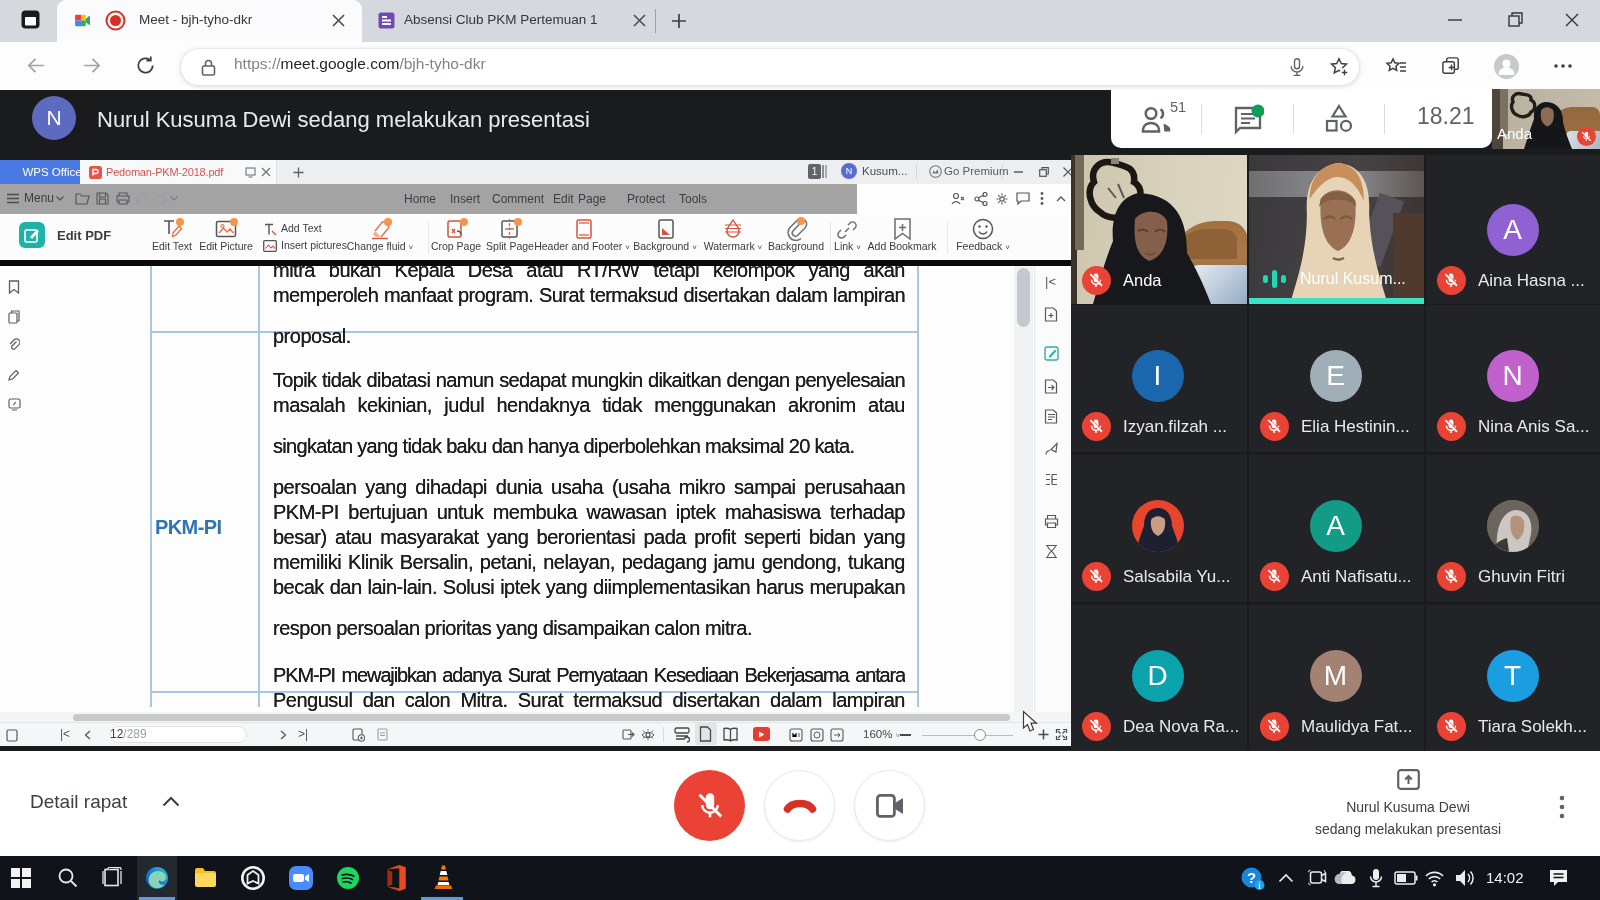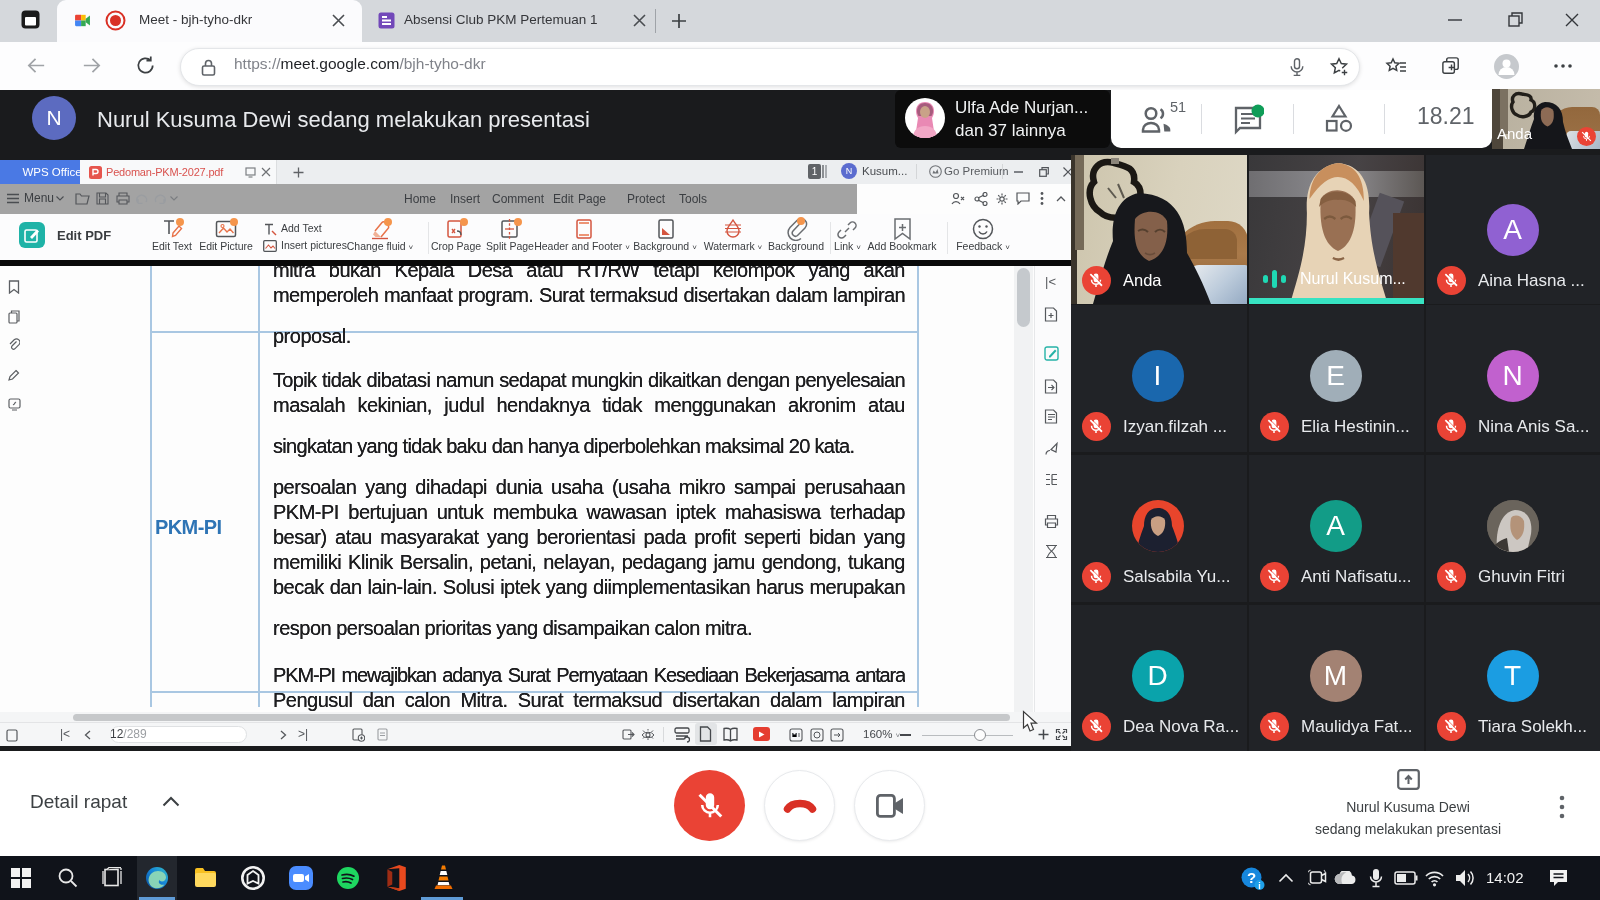--- a/index.html
+++ b/index.html
@@ -118,32 +118,20 @@
       <circle cx="10" cy="5" r="1.8" fill="#3c4043"></circle>
       <circle cx="17" cy="5" r="1.8" fill="#3c4043"></circle>
     </svg>
 </div>
 
 <div class="abs" style="left:0;top:90px;width:1600px;height:766px;background:#1a1b1d;">
 
   <div class="abs" style="left:32px;top:6px;width:44px;height:44px;border-radius:50%;background:#5c6bc0;color:#fff;font-size:21px;text-align:center;line-height:44px;">N</div>
   <div class="abs" style="left:97px;top:17px;font-size:22px;color:#e8eaed;">Nurul Kusuma Dewi sedang melakukan presentasi</div>
 
-  <div class="abs" style="left:895px;top:0;width:215px;height:58px;background:#0c0c0c;border-radius:6px;">
-    <div class="abs" style="left:10px;top:8px;width:40px;height:40px;border-radius:50%;background:#fff;overflow:hidden;">
-      <svg width="40" height="40" viewBox="0 0 40 40">
-        <path d="M20 4 c-6 0 -9 4 -9 9 c0 3 1 5 2 7 l-3 20 h20 l-3 -20 c1 -2 2 -4 2 -7 c0 -5 -3 -9 -9 -9 z" fill="#e989b4"></path>
-        <path d="M20 5 c-5 0 -8 3.5 -8 8 c0 2 0.5 3.5 1.5 5 h13 c1 -1.5 1.5 -3 1.5 -5 c0 -4.5 -3 -8 -8 -8 z" fill="#a65c7d"></path>
-        <ellipse cx="20" cy="14" rx="5" ry="6" fill="#c9a288"></ellipse>
-        <path d="M8 40 c0 -8 5 -12 12 -12 s12 4 12 12 z" fill="#f2a7c6"></path>
-      </svg>
-    </div>
-    <div class="abs" style="left:60px;top:8px;font-size:17px;color:#f1f3f4;">Ulfa Ade Nurjan...</div>
-    <div class="abs" style="left:60px;top:31px;font-size:17px;color:#f1f3f4;">dan 37 lainnya</div>
-  </div>
 
   <div class="abs" style="left:1111px;top:0;width:381px;height:58px;background:#fff;border-radius:0 0 10px 10px;">
 
     <svg class="abs" style="left:30px;top:16px;" width="32" height="27" viewBox="0 0 32 27">
       <circle cx="10" cy="7.5" r="5.3" fill="none" stroke="#5f6368" stroke-width="2.5"></circle>
       <path d="M2 25.5 v-1.8 c0 -4.2 4 -6.7 8 -6.7 s8 2.5 8 6.7 v1.8 z" fill="none" stroke="#5f6368" stroke-width="2.5"></path>
       <path d="M19.5 3.2 a5.3 5.3 0 0 1 0 9" fill="none" stroke="#5f6368" stroke-width="2.5"></path>
       <path d="M22.5 17.8 c4 1.2 6.8 3.2 6.8 6 v1.7 h-6" fill="#5f6368"></path>
     </svg>
     <div class="abs" style="left:59px;top:9px;font-size:14.5px;color:#5f6368;">51</div>
@@ -189,21 +177,21 @@
 
 <div class="abs" style="left:0;top:160px;width:1071px;height:586px;background:#fdfdfd;overflow:hidden;" id="wps">
 
   <div class="abs" style="left:0;top:0;width:1071px;height:24px;background:#eceef0;"></div>
   <div class="abs" style="left:0;top:0;width:104px;height:24px;background:#4a79e4;color:#fff;font-size:11.5px;text-align:center;line-height:24px;">WPS Office</div>
   <div class="abs" style="left:80px;top:0;width:197px;height:24px;background:#f8f9fa;border-right:1px solid #dcdee0;"></div>
   <svg class="abs" style="left:89px;top:6px;" width="13" height="13" viewBox="0 0 13 13">
       <rect width="13" height="13" rx="2.5" fill="#e6554d"></rect>
       <path d="M4 9.5 V3.5 h3 a2 2 0 0 1 0 4 h-3" fill="none" stroke="#fff" stroke-width="1.4"></path>
     </svg>
-  <div class="abs" style="left:106px;top:6px;font-size:11px;letter-spacing:-0.2px;color:#d9534f;">Pedoman-PKM-2027.pdf</div>
+  <div class="abs" style="left:106px;top:6px;font-size:11px;letter-spacing:-0.2px;color:#d9534f;">Pedoman-PKM-2018.pdf</div>
   <svg class="abs" style="left:245px;top:7px;" width="11" height="11" viewBox="0 0 11 11">
       <rect x="1" y="1" width="9" height="7" fill="none" stroke="#7c7f83" stroke-width="1.2"></rect>
       <path d="M3.5 10 h4" stroke="#7c7f83" stroke-width="1.2"></path>
     </svg>
   <svg class="abs" style="left:261px;top:7px;" width="10" height="10" viewBox="0 0 10 10">
       <path d="M1 1 L9 9 M9 1 L1 9" stroke="#6f7275" stroke-width="1.2"></path>
     </svg>
   <svg class="abs" style="left:293px;top:7px;" width="11" height="11" viewBox="0 0 11 11">
       <path d="M5.5 0.5 V10.5 M0.5 5.5 H10.5" stroke="#5f6266" stroke-width="1.3"></path>
     </svg>

